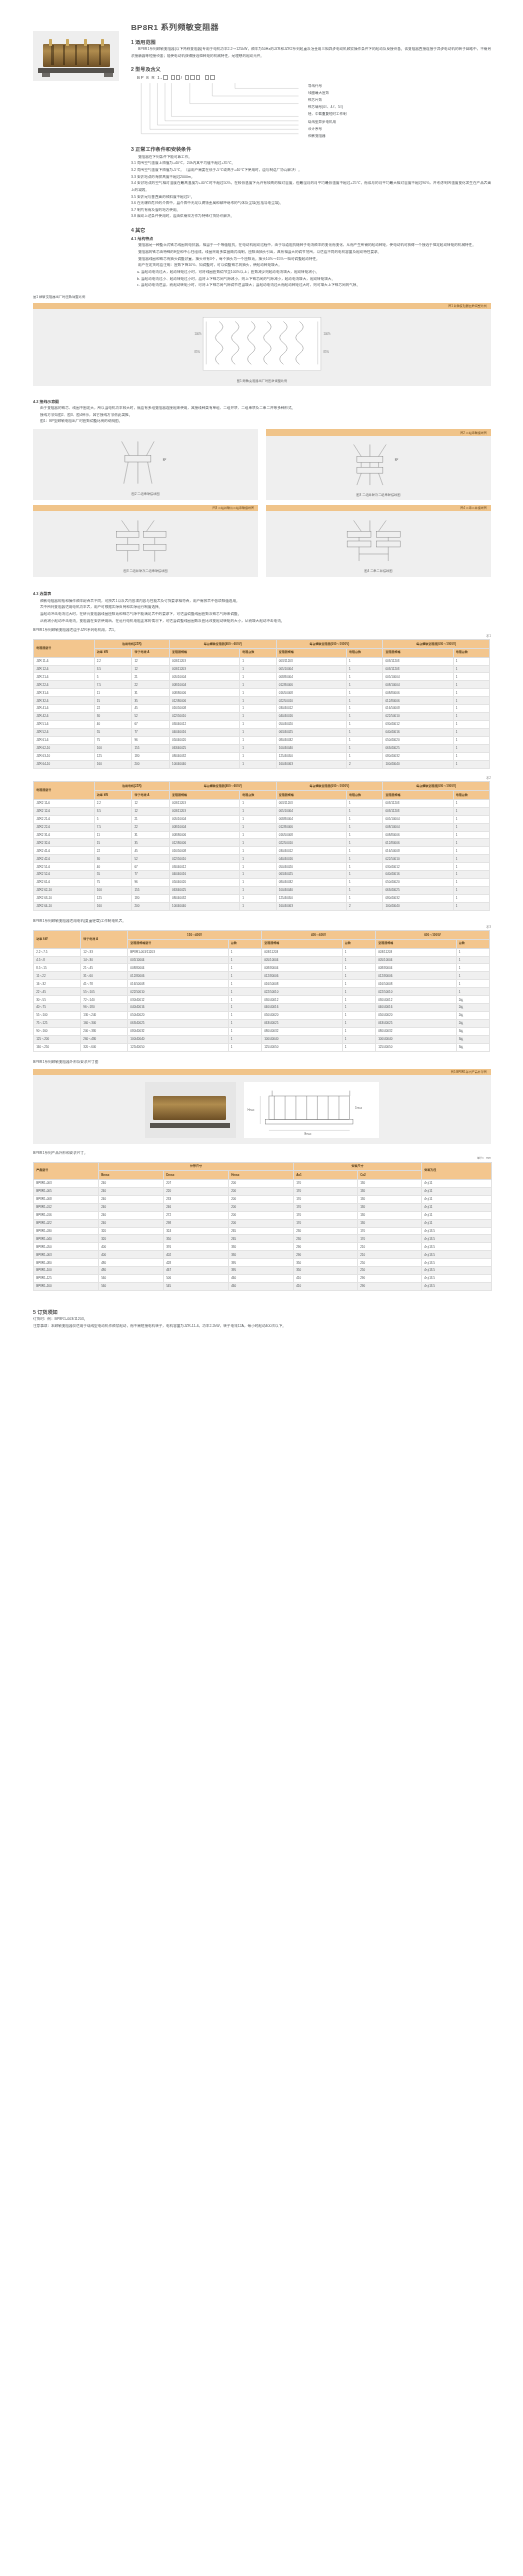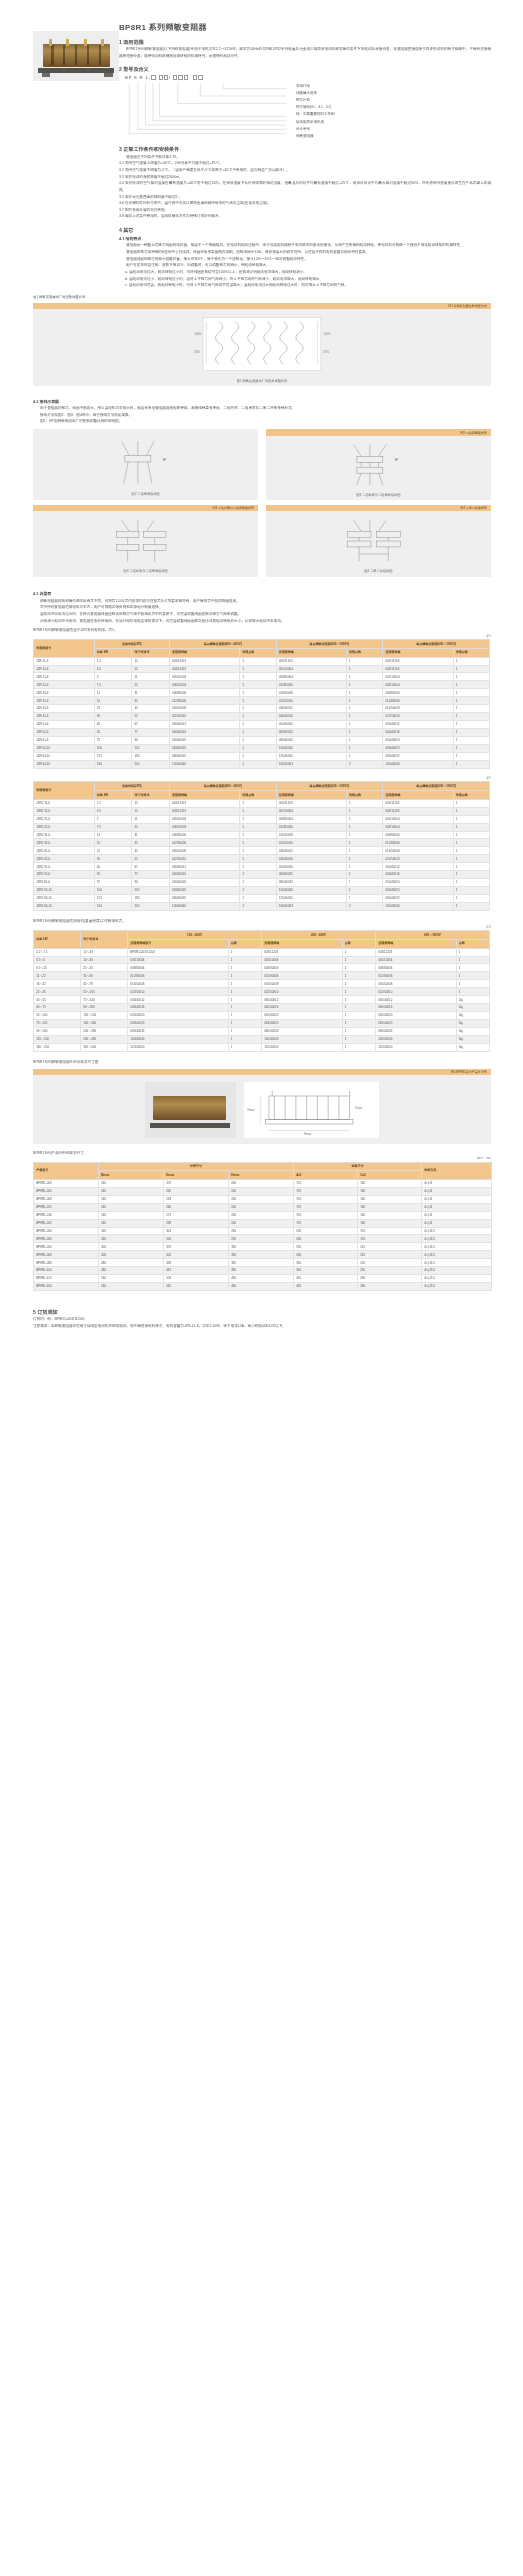--- a/index.html
+++ b/index.html
@@ -28,21 +28,21 @@
   }
   .p {
     font-size: 3.6px; line-height: 1.85; color: #55595c; margin: 0;
     text-align: justify;
   }
   .p.indent { text-indent: 7px; }
   .p.ind2 { padding-left: 6px; }
   .small { font-size: 3.3px; line-height: 1.9; }
 
   
-  .top-wrap { display: flex; padding: 20.5px 33px 0 33px; }
+  .top-wrap { display: flex; padding: 20.5px 33px 0 33px; gap: 12px; }
   .prod-photo {
     width: 86px; height: 50px; flex: 0 0 86px;
     background: #eeeeee; position: relative; overflow: hidden;
     margin-top: 10.3px;
   }
   .prod-photo .coil-body {
     position: absolute; left: 9.7px; top: 13px; width: 67px; height: 23px;
     background: linear-gradient(180deg,#8a6a3a 0%,#b08c4e 30%,#6d4f26 100%);
     border-radius: 1.1px;
   }

